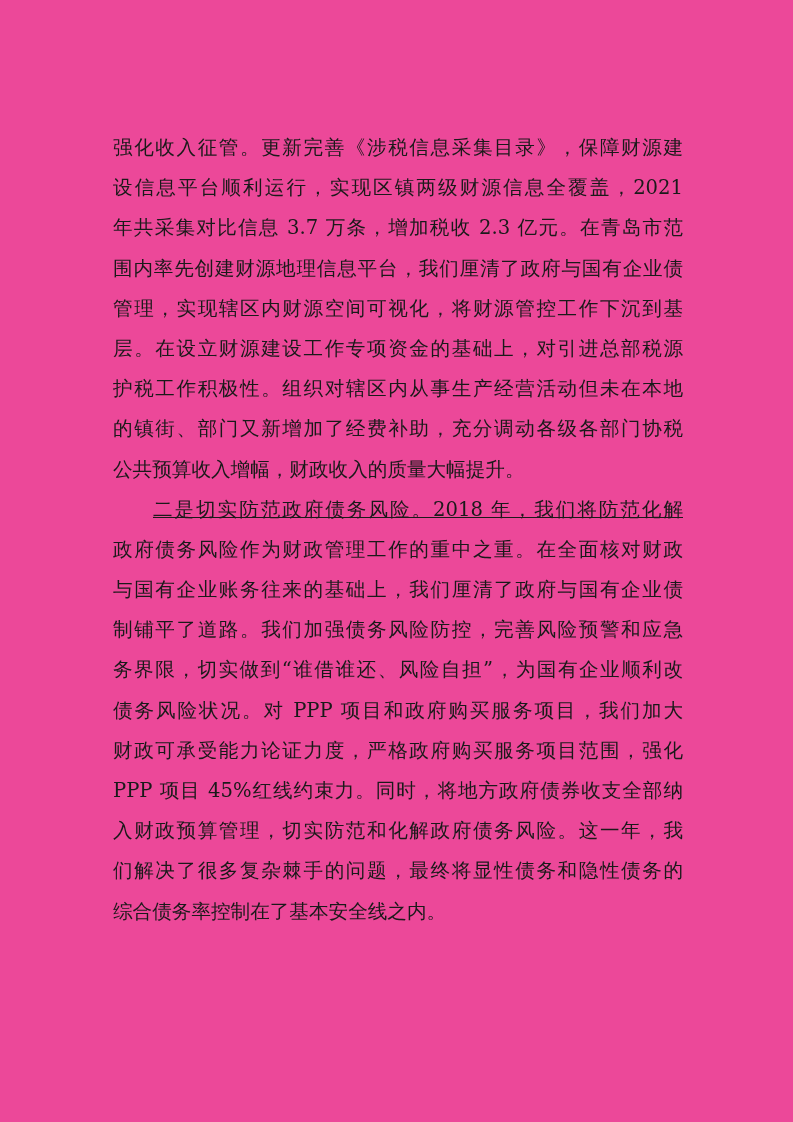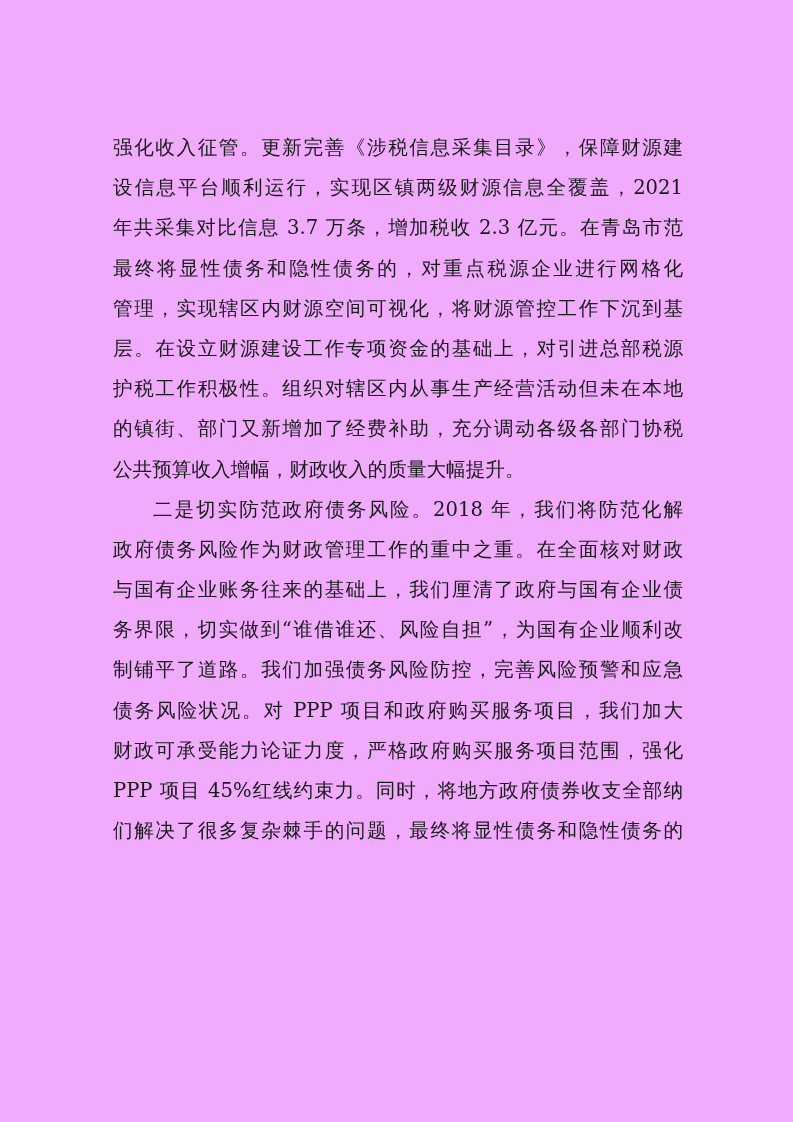--- a/index.html
+++ b/index.html
@@ -11,21 +11,21 @@
     width: 793px;
     height: 1122px;
     position: relative;
     overflow: hidden;
   }
   .page {
     position: absolute;
     left: 0; top: 0;
     width: 793px;
     height: 1122px;
-    background: #f0abfc;
+    background: #ec4899;
   }
   .content {
     position: absolute;
     left: 113px;
     top: 128px;
     width: 570px;
     color: #1a1a1a;
     font-family: "DejaVu Serif", "Liberation Serif", serif;
     font-size: 19.6px;
     line-height: 40.2px;
@@ -37,46 +37,49 @@
     height: 40.2px;
     white-space: nowrap;
     text-align-last: justify;
     letter-spacing: 0;
   }
   .line.last {
     text-align-last: left;
   }
   .line.indent {
     padding-left: 40px;
+    text-decoration: underline;
   }
 </style>
 </head>
 <body>
 
 <div class="page">
   <div class="content">
 
     <div class="paragraph">
       <span class="line">强化收入征管。更新完善《涉税信息采集目录》，保障财源建</span>
       <span class="line">设信息平台顺利运行，实现区镇两级财源信息全覆盖，2021</span>
       <span class="line">年共采集对比信息 3.7 万条，增加税收 2.3 亿元。在青岛市范</span>
-      <span class="line">最终将显性债务和隐性债务的，对重点税源企业进行网格化</span>
+      <span class="line">围内率先创建财源地理信息平台，我们厘清了政府与国有企业债</span>
       <span class="line">管理，实现辖区内财源空间可视化，将财源管控工作下沉到基</span>
       <span class="line">层。在设立财源建设工作专项资金的基础上，对引进总部税源</span>
       <span class="line">护税工作积极性。组织对辖区内从事生产经营活动但未在本地</span>
       <span class="line">的镇街、部门又新增加了经费补助，充分调动各级各部门协税</span>
       <span class="line last">公共预算收入增幅，财政收入的质量大幅提升。</span>
     </div>
 
     <div class="paragraph">
       <span class="line indent">二是切实防范政府债务风险。2018 年，我们将防范化解</span>
       <span class="line">政府债务风险作为财政管理工作的重中之重。在全面核对财政</span>
       <span class="line">与国有企业账务往来的基础上，我们厘清了政府与国有企业债</span>
+      <span class="line">制铺平了道路。我们加强债务风险防控，完善风险预警和应急</span>
       <span class="line">务界限，切实做到“谁借谁还、风险自担”，为国有企业顺利改</span>
-      <span class="line">制铺平了道路。我们加强债务风险防控，完善风险预警和应急</span>
       <span class="line">债务风险状况。对 PPP 项目和政府购买服务项目，我们加大</span>
       <span class="line">财政可承受能力论证力度，严格政府购买服务项目范围，强化</span>
       <span class="line">PPP 项目 45%红线约束力。同时，将地方政府债券收支全部纳</span>
+      <span class="line">入财政预算管理，切实防范和化解政府债务风险。这一年，我</span>
       <span class="line">们解决了很多复杂棘手的问题，最终将显性债务和隐性债务的</span>
+      <span class="line last">综合债务率控制在了基本安全线之内。</span>
     </div>
 
   </div>
 </div>
 
 </body></html>

